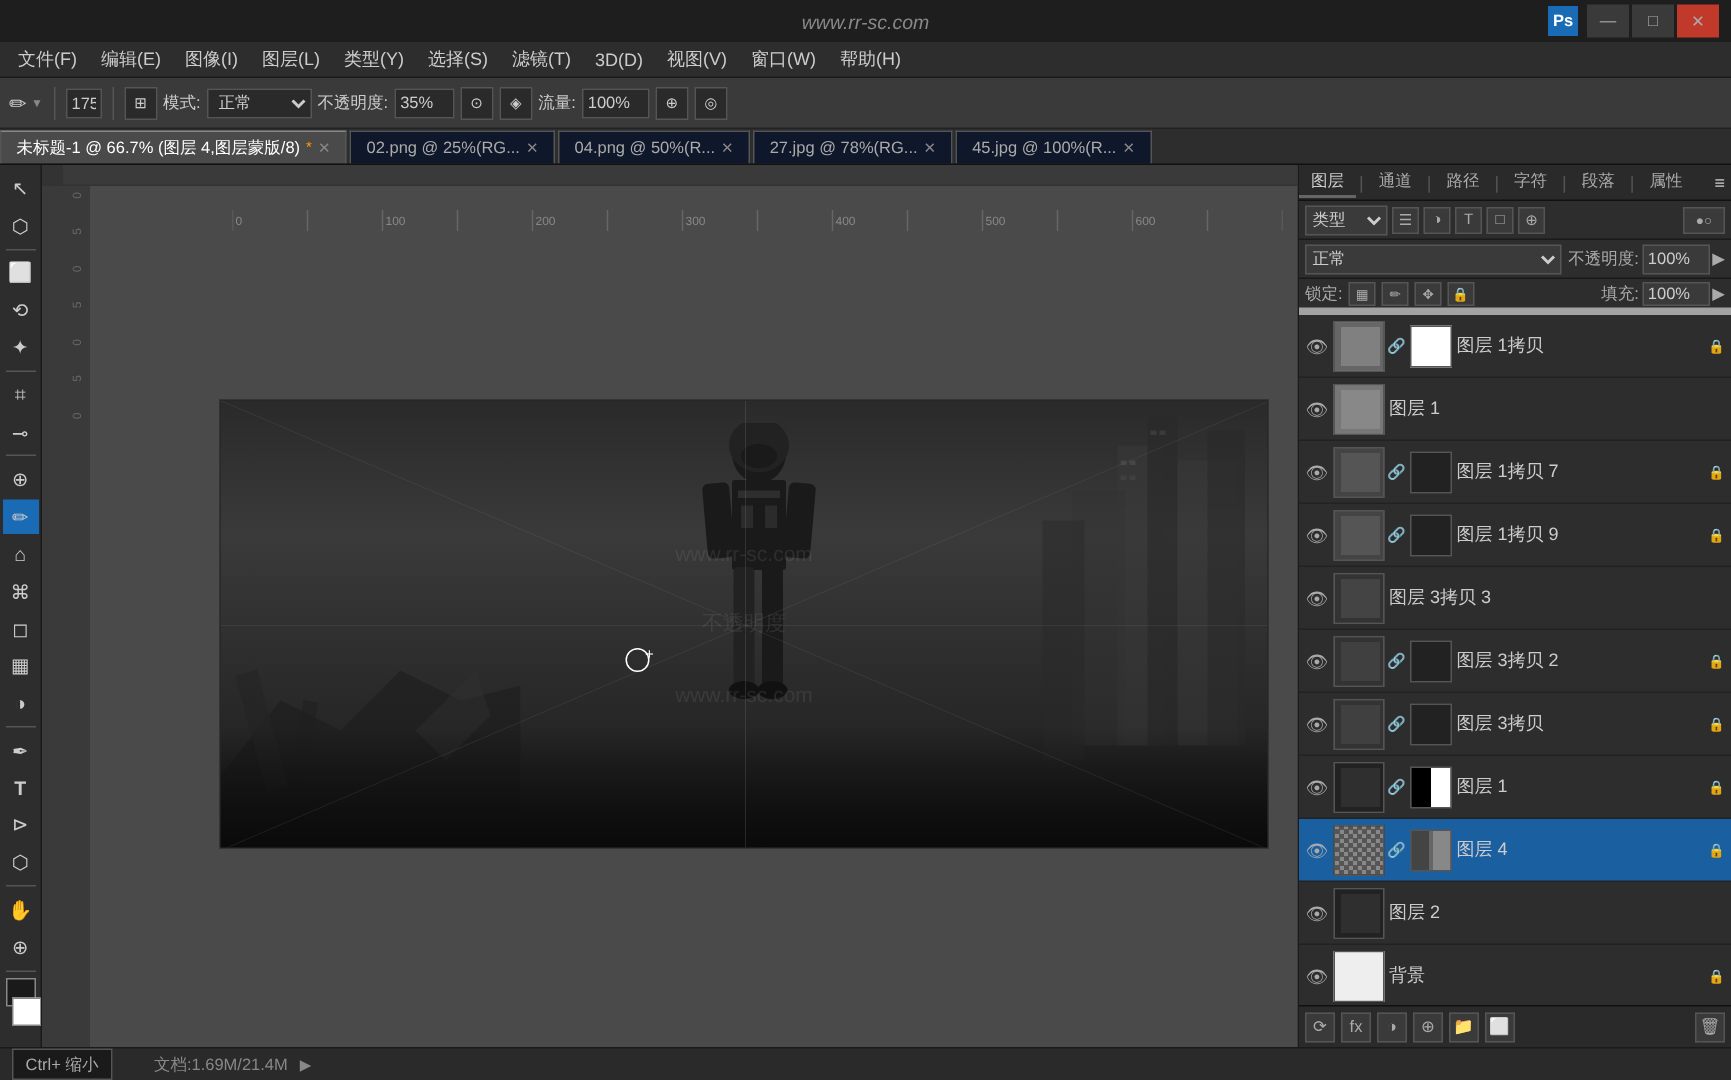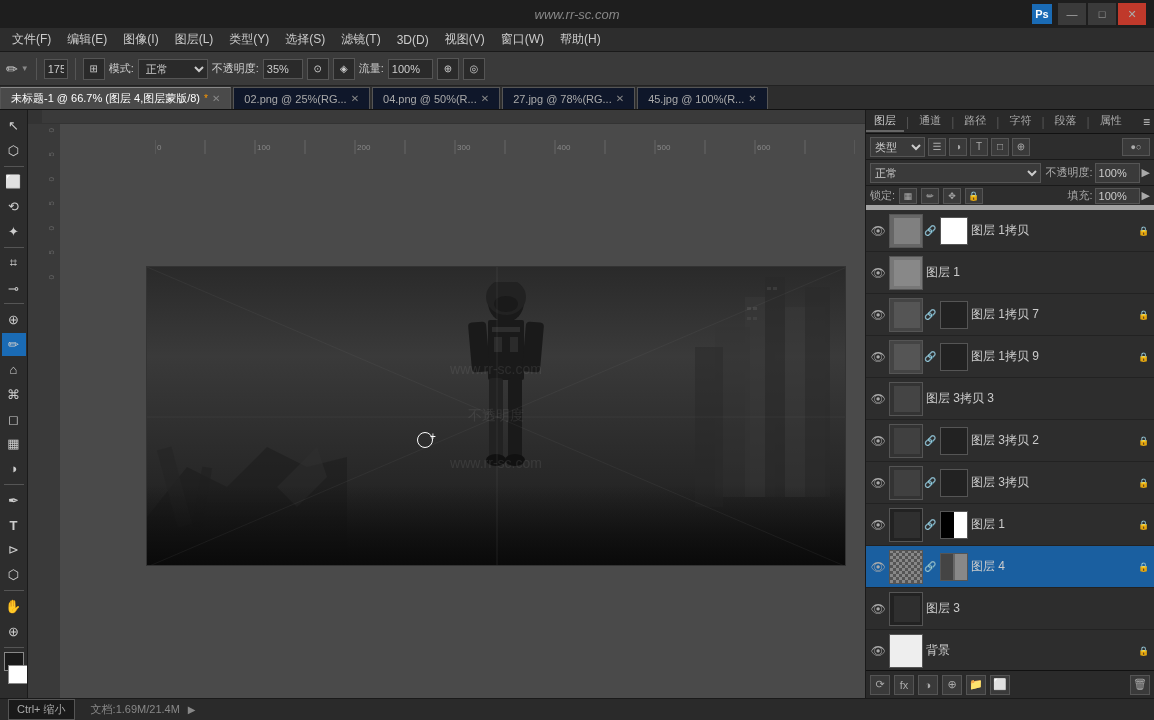--- a/index.html
+++ b/index.html
@@ -378,21 +378,21 @@
       font-size: 11px;
       color: #888;
     }
     #status-bar .tooltip-box {
       background: #1a1a1a;
       border: 1px solid #555;
       padding: 2px 8px;
       color: #aaa;
       font-size: 11px;
     }
-    #status-bar .doc-info { margin-left: 8px; }
+    #status-bar .doc-info { margin-left: 20px; }
     #status-bar .arrow-btn {
       font-size: 10px; color: #888; cursor: pointer;
     }
     .wm-text { font-size: 14px; color: #999; }
     .ruler-h-container {
       height: 14px;
       background: #3a3a3a;
       border-bottom: 1px solid #333;
       position: relative;
       overflow: hidden;
@@ -877,21 +877,21 @@
       </div>
 
       <div class="layer-item">
         <div class="layer-eye">👁</div>
         <div class="layer-thumb" style="background:#333;">
           <svg width="34" height="34">
               <rect width="34" height="34" fill="#222"></rect>
               <rect x="4" y="4" width="26" height="26" fill="#444" opacity="0.4"></rect>
             </svg>
         </div>
-        <div class="layer-name">图层 3</div>
+        <div class="layer-name">图层 2</div>
       </div>
 
       <div class="layer-item">
         <div class="layer-eye">👁</div>
         <div class="layer-thumb" style="background:#fff;">
           <svg width="34" height="34">
               <rect width="34" height="34" fill="#eee"></rect>
             </svg>
         </div>
         <div class="layer-name">背景</div>

